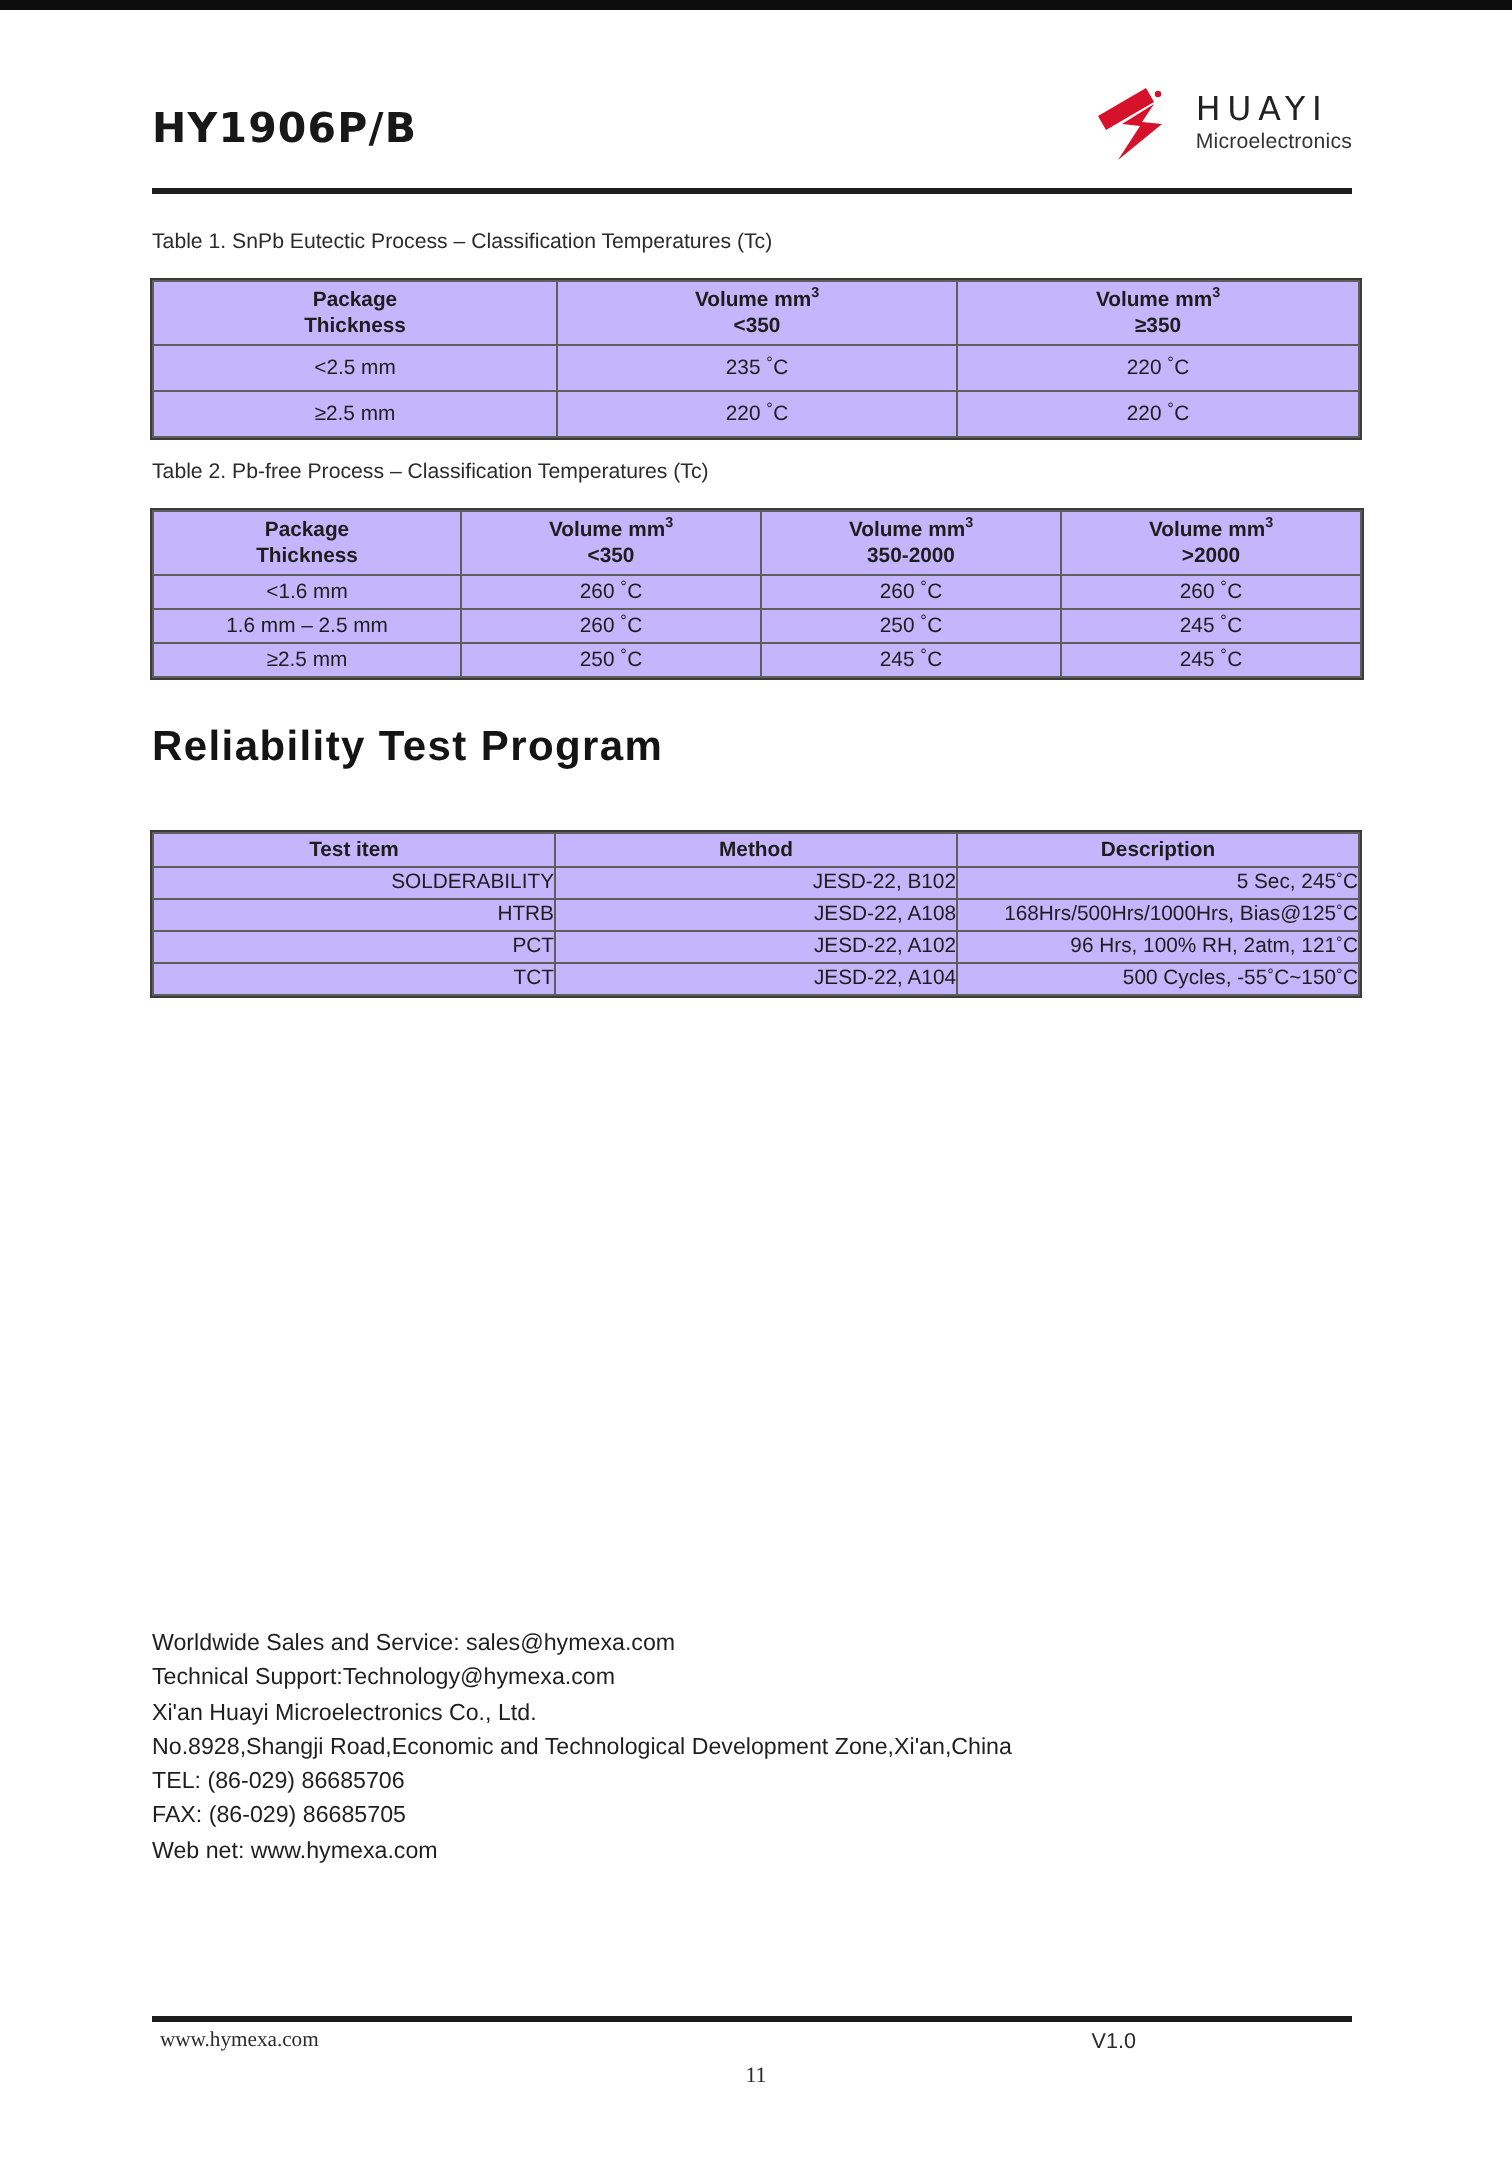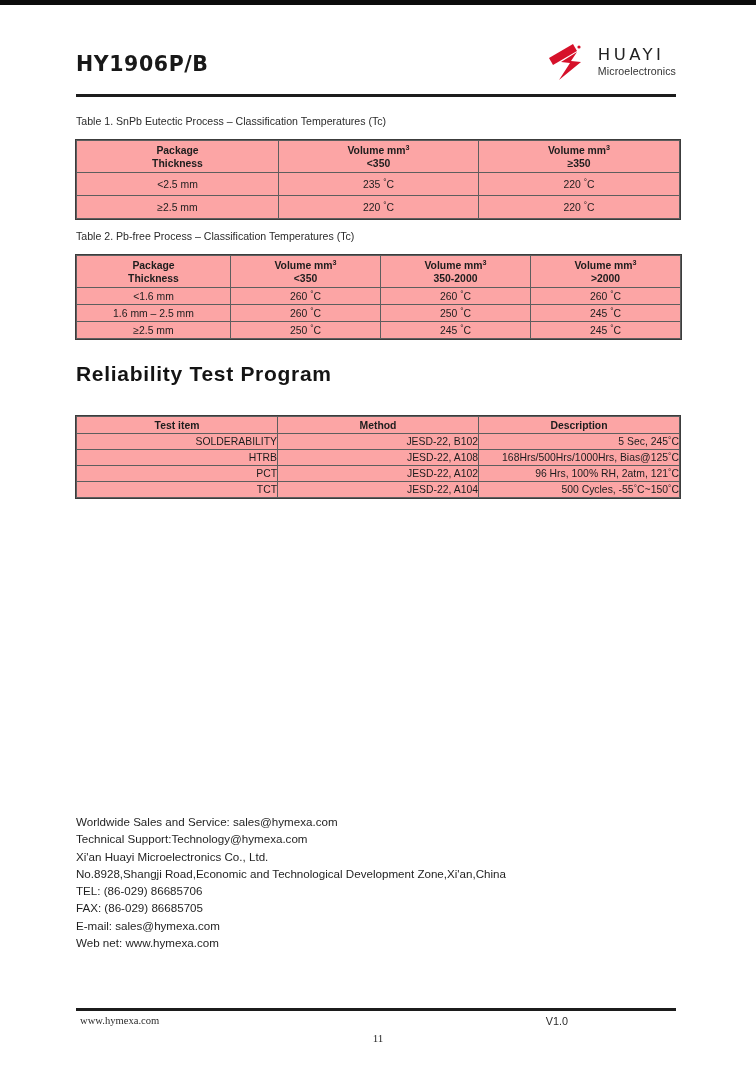--- a/index.html
+++ b/index.html
@@ -103,21 +103,21 @@
     white-space: nowrap;
   }
 
   
   table.dt {
     position: absolute;
     border-collapse: collapse;
     table-layout: fixed;
     font-size: 10.4px;
     color: #1d1d1d;
-    background: #fca5a5;
+    background: #c4b5fd;
   }
   table.dt td, table.dt th {
     border: 1px solid #5e5e5e;
     text-align: center;
     vertical-align: middle;
     padding: 0;
     font-weight: normal;
   }
   table.dt th {
     font-weight: bold;
@@ -386,21 +386,20 @@
     </tbody>
   </table>
 
   <div class="contact-block">
     <span class="line">Worldwide Sales and Service: sales@hymexa.com</span>
     <span class="line">Technical Support:Technology@hymexa.com</span>
     <span class="line">Xi'an Huayi Microelectronics Co., Ltd.</span>
     <span class="line">No.8928,Shangji Road,Economic and Technological Development Zone,Xi'an,China</span>
     <span class="line">TEL: (86-029) 86685706</span>
     <span class="line">FAX: (86-029) 86685705</span>
-    <span class="line">E-mail: sales@hymexa.com</span>
     <span class="line">Web net: www.hymexa.com</span>
   </div>
 
   <div class="footer-rule"></div>
   <div class="footer-left">www.hymexa.com</div>
   <div class="footer-right">V1.0</div>
   <div class="footer-page">11</div>
 
 </div>
 

